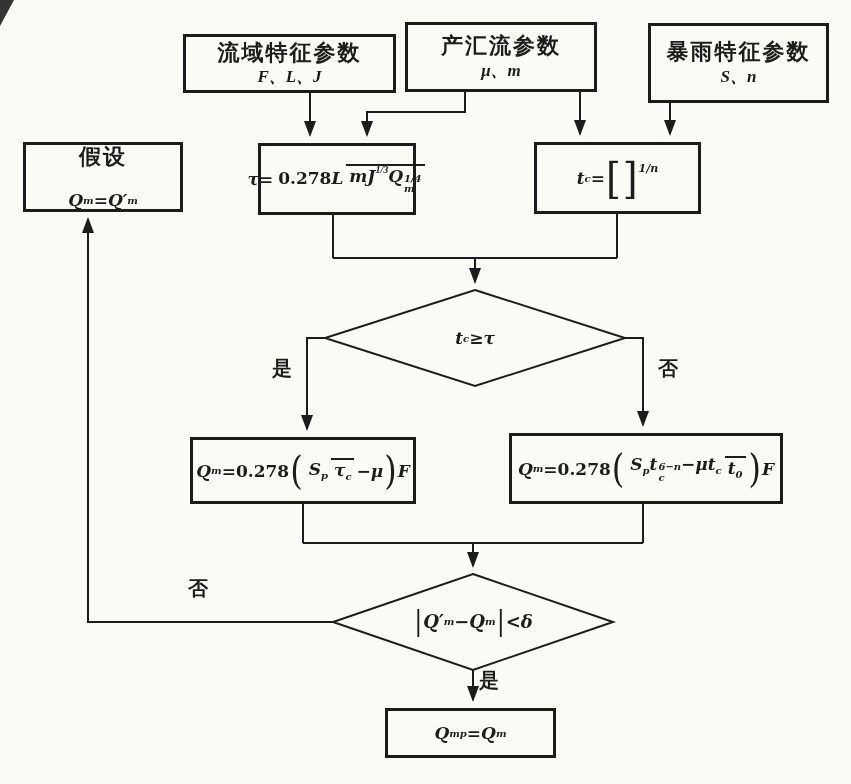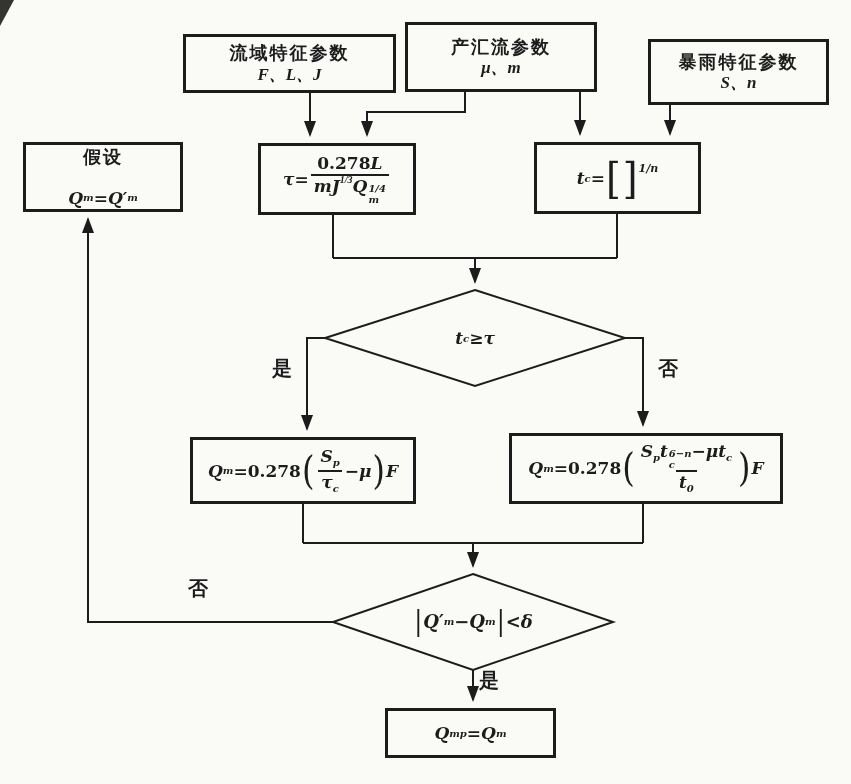--- a/index.html
+++ b/index.html
@@ -4,27 +4,27 @@
 <style>
   :root { --ink:#1c1c1c; --paper:#fafaf7; }
   html,body { margin:0; padding:0; }
   body { background:#ffffff; font-family:"DejaVu Sans", sans-serif; }
   #canvas { position:relative; width:851px; height:784px; background:var(--paper); overflow:hidden; }
   #wires { position:absolute; left:0; top:0; }
 
   .box { position:absolute; border:3px solid var(--ink); background:var(--paper);
          display:flex; flex-direction:column; align-items:center; justify-content:center;
          box-sizing:border-box; color:var(--ink); }
-  .title { font-family:"DejaVu Sans", sans-serif; font-weight:700; font-size:18px; letter-spacing:2px; line-height:1.2; }
+  .title { font-family:"DejaVu Sans", sans-serif; font-weight:700; font-size:22px; letter-spacing:2px; line-height:1.2; }
   .params { font-family:Liberation Serif, serif; font-style:italic; font-weight:700; font-size:17px; line-height:1.25;text-align:center; }
 
   .formula { font-family:"DejaVu Serif", serif; font-style:italic; font-weight:700; font-size:17px;
              display:flex; align-items:center; color:var(--ink); white-space:nowrap; }
   .formula .up { font-style:normal; }
-  .frac { display:inline-flex; flex-direction:column; align-items:center; line-height:1.25; margin:0 2px; }
+  .frac { display:inline-flex; align-items:center; line-height:1.25; margin:0 2px; }
   .frac .den { border-top:2px solid var(--ink); padding:0 3px; }
   .frac .num { padding:0 3px; }
   sub.s, sup.s { font-size:10px; font-weight:700; }
   sup.s { position:relative; top:-2px;font-family:Liberation Serif, serif; }
   .stack { display:inline-flex; flex-direction:column; align-items:flex-start; justify-content:center;
            font-size:10px; line-height:1.05; margin-left:1px; }
   .bk { font-size:38px; font-style:normal; font-weight:400; display:inline-block;
         transform:scaleY(1.15); line-height:1; margin:0 1px; }
   .bp { font-size:32px; font-style:normal; font-weight:400; display:inline-block;
         transform:scaleY(1.2); line-height:1; margin:0 1px; }
@@ -74,21 +74,21 @@
   <div class="box" style="left:183px; top:34px; width:213px; height:59px;">
     <div class="title">流域特征参数</div>
     <div class="params">F、L、J</div>
   </div>
 
   <div class="box" style="left:405px; top:22px; width:192px; height:70px;">
     <div class="title">产汇流参数</div>
     <div class="params">μ、m</div>
   </div>
 
-  <div class="box" style="left:648px; top:39px; width:181px; height:66px;">
+  <div class="box" style="left:648px; top:23px; width:181px; height:80px;">
     <div class="title">暴雨特征参数</div>
     <div class="params">S、n</div>
   </div>
 
   <div class="box" style="left:23px; top:142px; width:160px; height:70px;gap:20px;">
     <div class="title">假设</div>
     <div class="formula">
       <span>Q</span>
         <sub class="s">m</sub>
         <span class="up">=</span>

